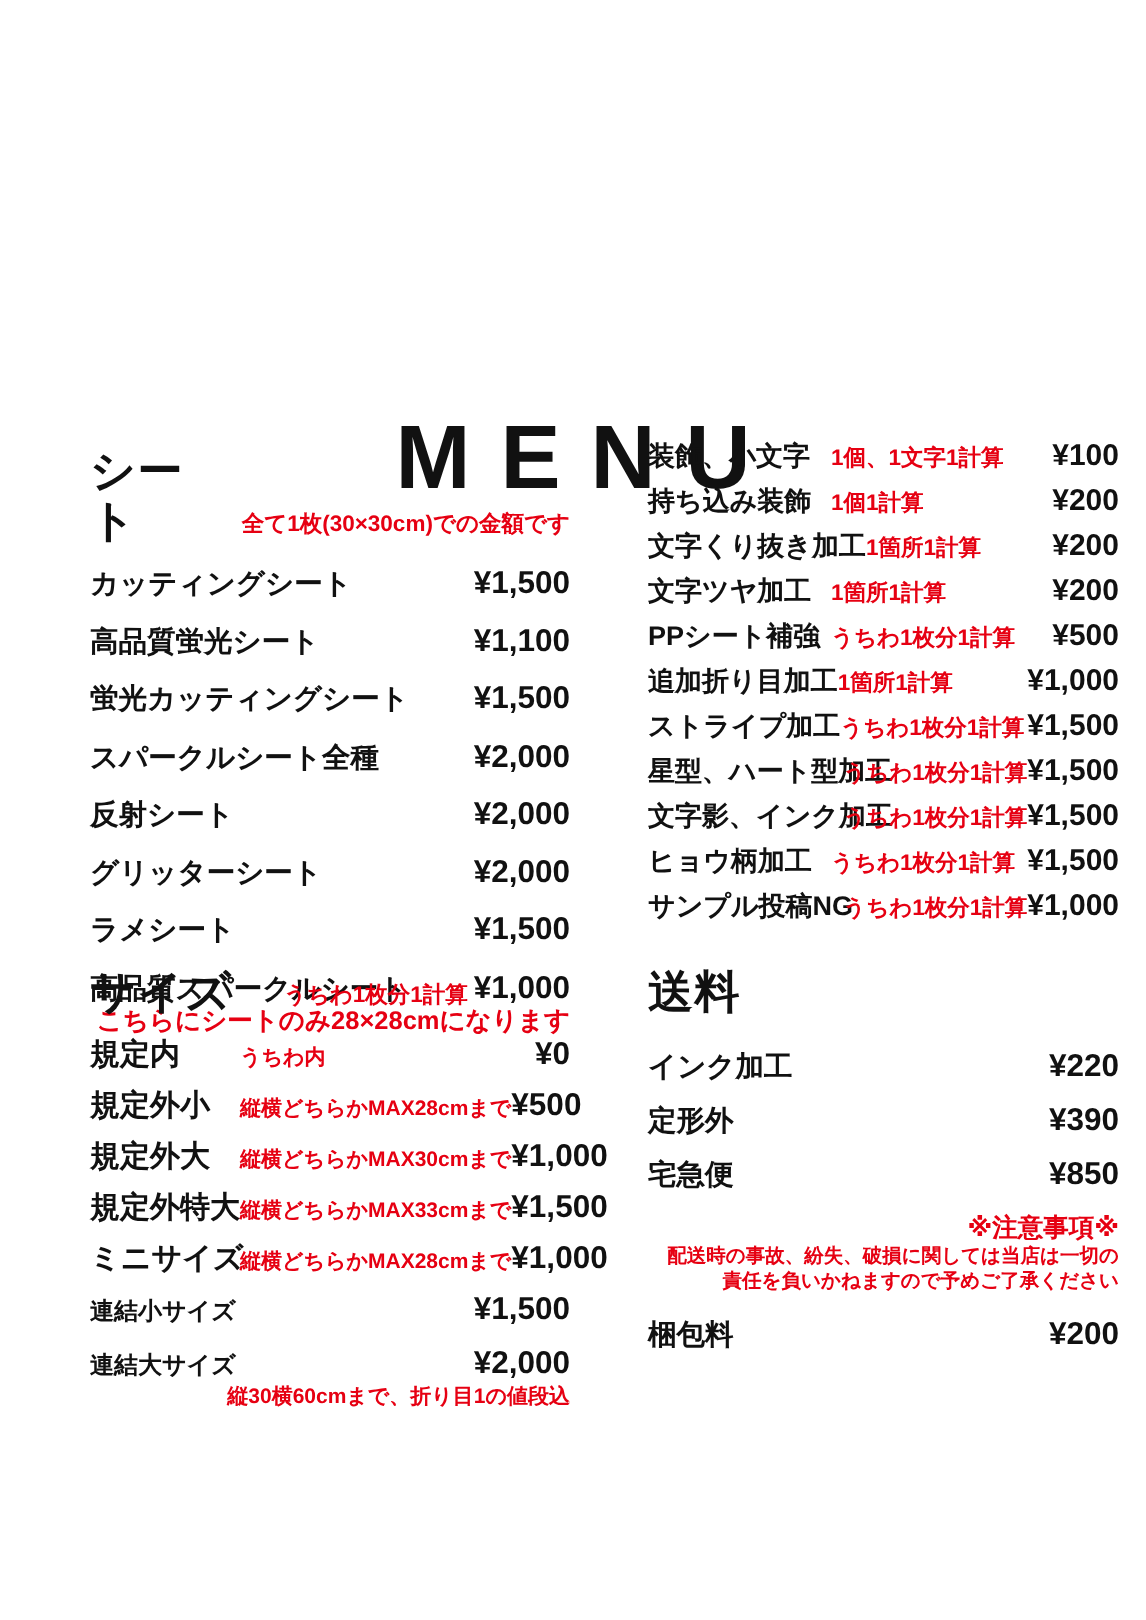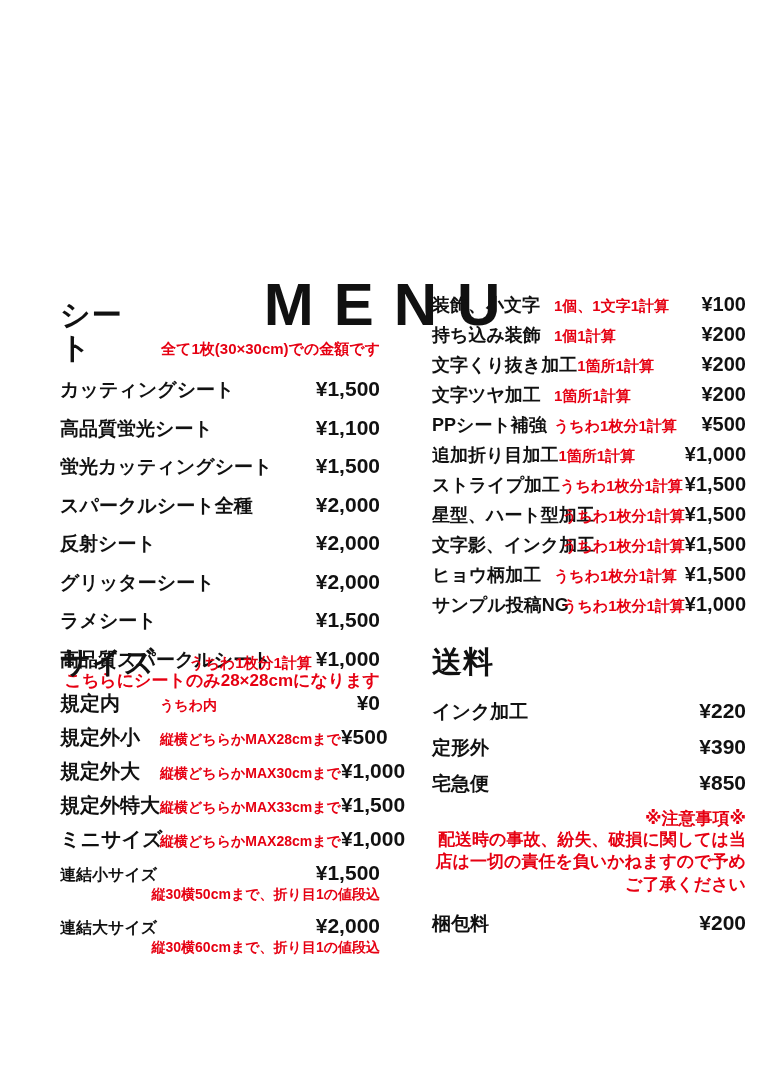--- a/index.html
+++ b/index.html
@@ -50,21 +50,21 @@
   .linked .price{font-size:21px;}
   .linked-note{font-size:14px;font-weight:800;line-height:1;margin-top:3px;}
 
   
   .ship-row{margin-bottom:14px;}
   .ship-row .lbl{font-size:19px;font-weight:800;}
   .ship-row .price{font-size:21px;}
   .sec-shipping .sec-header{margin-bottom:22px;}
   .notice{margin-top:6px;}
   .notice-title{font-size:17px;font-weight:800;line-height:1.25;}
-  .notice-body{font-size:17px;font-weight:800;line-height:1.3;}
+  .notice-body{font-size:13px;font-weight:800;line-height:1.3;}
   .pack-row{margin-top:16px;}
 </style>
 </head>
 <body>
 
 <h1 class="page-title">MENU</h1>
 
 <section class="section sec-sheet">
   <div class="sec-header">
     <h2 class="sec-title">シート</h2>
@@ -191,21 +191,20 @@
   <div class="row size-row">
     <span class="lbl">ミニサイズ</span>
     <span class="note red">縦横どちらかMAX28cmまで</span>
     <span class="price">¥1,000</span>
   </div>
   <div class="linked">
     <div class="row">
       <span class="lbl">連結小サイズ</span>
       <span class="price">¥1,500</span>
     </div>
-    <div class="linked-note red">縦30横50cmまで、折り目1の値段込</div>
   </div>
   <div class="linked">
     <div class="row">
       <span class="lbl">連結大サイズ</span>
       <span class="price">¥2,000</span>
     </div>
     <div class="linked-note red">縦30横60cmまで、折り目1の値段込</div>
   </div>
 </section>
 

